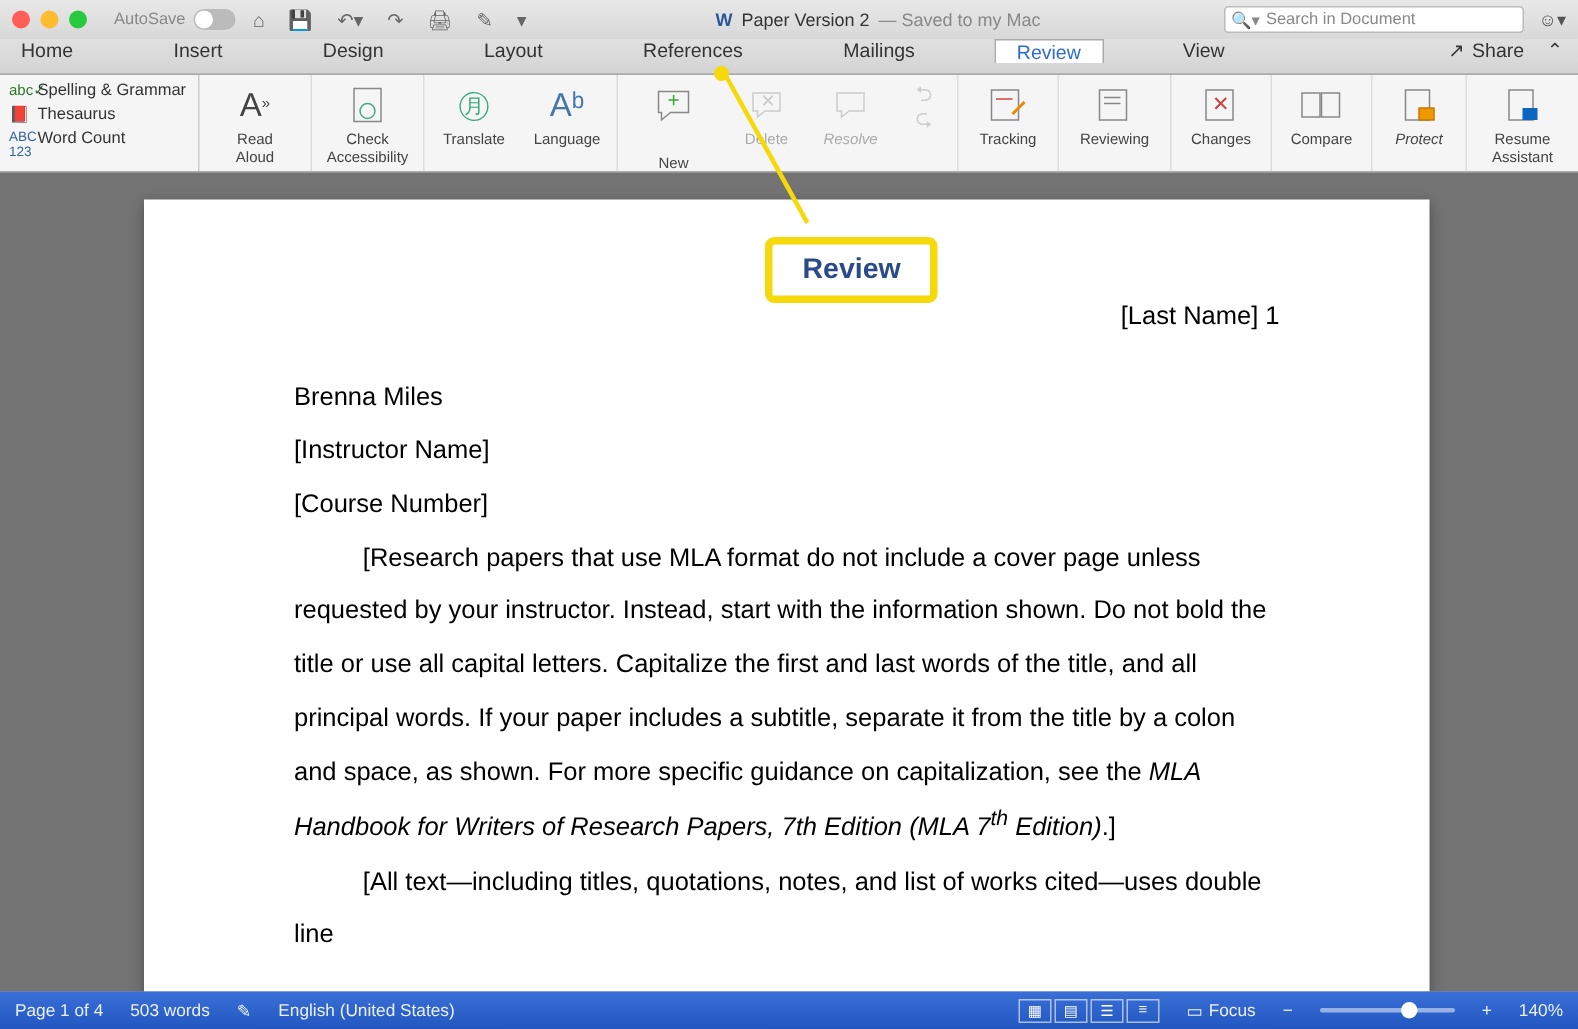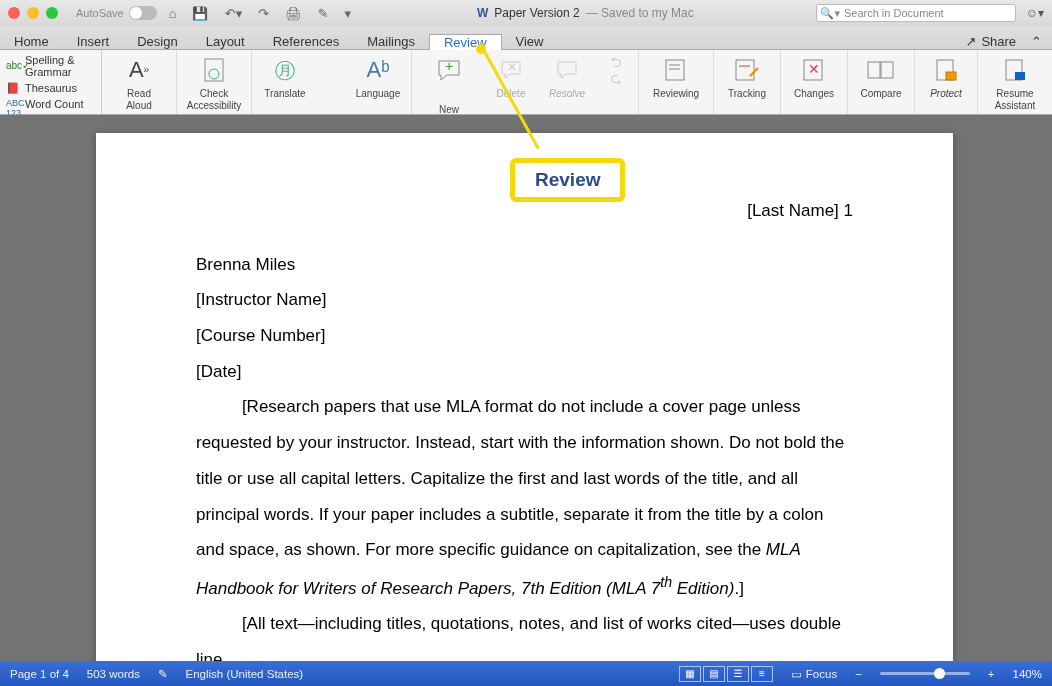--- a/index.html
+++ b/index.html
@@ -14,21 +14,21 @@
 .toggle { width: 28px; height: 14px; background: #bbb; border-radius: 7px; position: relative; }
 .toggle::after { content:''; position:absolute; left:1px; top:1px; width:12px; height:12px; background:#fff; border-radius:50%; }
 .qat-icon { color: #666; font-size: 13px; padding: 0 4px; cursor: pointer; }
 .title-center { flex: 1; text-align: center; display: flex; justify-content: center; align-items: center; gap: 6px; }
 .doc-title { color: #333; font-weight: 500; }
 .doc-sub { color: #888; }
 .search-box { width: 200px; height: 18px; background: #fff; border: 1px solid #bbb; border-radius: 3px; display: flex; align-items: center; padding: 0 4px; font-size: 11px; color: #888; gap: 4px; }
 .titlebar-right { display: flex; align-items: center; gap: 10px; }
 
 
-.tabs { height: 24px; background: linear-gradient(#e0e0e0, #d4d4d4); display: flex; align-items: flex-end; font-size: 13px; color: #333; border-bottom: 1px solid #aaa; }
+.tabs { height: 24px; background: linear-gradient(#e0e0e0, #d4d4d4); display: flex; align-items: flex-start; font-size: 13px; color: #333; border-bottom: 1px solid #aaa; gap: 39px; }
 .tab { padding: 0 14px; display: flex; align-items: center; cursor: pointer; }
 .tab.active { background: #fff; color: #2b6cd4; border-top: 1px solid #aaa; border-left: 1px solid #aaa; border-right: 1px solid #aaa; margin-bottom: -1px; }
 .tabs-spacer { flex: 1; }
 .share-btn { display: flex; align-items: center; gap: 5px; padding: 0 10px; color: #333; }
 
 
 .ribbon { height: 65px; background: #f5f5f5; border-bottom: 1px solid #aaa; display: flex; }
 .sidebar-tools { width: 150px; border-right: 1px solid #ccc; padding: 4px 6px; display: flex; flex-direction: column; gap: 4px; font-size: 11px; color: #333; }
 .sidebar-tools div { display: flex; align-items: center; gap: 5px; cursor: pointer; }
 .sidebar-tools .mini-icon { width: 14px; height: 12px; display: inline-block; }
@@ -144,21 +144,21 @@
           </div>
           <span style="white-space:pre-line;">Check
 Accessibility</span>
         </div>
     </div>
     <div class="rgroup">
       <div class="rbtn" style="width:50px;">
           <div class="icon" style="color:#3a7;">㊊</div>
           <span>Translate</span>
         </div>
-      <div class="rbtn" style="width:50px;margin-left:31px;">
+      <div class="rbtn" style="width:50px;">
           <div class="icon" style="color:#47a;">Aᵇ</div>
           <span>Language</span>
         </div>
     </div>
     <div class="rgroup">
       <div class="rbtn">
           <div class="icon">
             <svg width="24" height="22">
               <path d="M2 2h20v14h-12l-6 5v-5h-2z" fill="none" stroke="#888"></path>
               <text x="8" y="12" fill="#3a3" font-size="14">+</text>
@@ -179,44 +179,44 @@
       <div class="rbtn disabled" style="width:46px;font-style:italic;">
           <div class="icon">
             <svg width="22" height="20">
               <path d="M2 2h18v12h-10l-5 4v-4h-3z" fill="none" stroke="#ccc"></path>
             </svg>
           </div>
           <span>Resolve</span>
         </div>
       <div class="rbtn disabled" style="width:28px;">
           <div class="icon" style="color:#ccc;font-size:14px;">⮌<br>⮎</div>
+        </div>
+    </div>
+    <div class="rgroup">
+      <div class="rbtn" style="width:50px;">
+          <div class="icon">
+            <svg width="26" height="24">
+              <rect x="2" y="2" width="18" height="20" fill="none" stroke="#888"></rect>
+              <line x1="5" y1="8" x2="16" y2="8" stroke="#c44"></line>
+              <path d="M16 18 l8-8" stroke="#e80" stroke-width="2"></path>
+            </svg>
+          </div>
+          <span>Tracking</span>
         </div>
     </div>
     <div class="rgroup">
       <div class="rbtn">
           <div class="icon">
             <svg width="24" height="24">
               <rect x="2" y="2" width="18" height="20" fill="none" stroke="#888"></rect>
               <line x1="5" y1="7" x2="16" y2="7" stroke="#888"></line>
               <line x1="5" y1="11" x2="16" y2="11" stroke="#888"></line>
             </svg>
           </div>
           <span>Reviewing</span>
-        </div>
-    </div>
-    <div class="rgroup">
-      <div class="rbtn" style="width:50px;">
-          <div class="icon">
-            <svg width="26" height="24">
-              <rect x="2" y="2" width="18" height="20" fill="none" stroke="#888"></rect>
-              <line x1="5" y1="8" x2="16" y2="8" stroke="#c44"></line>
-              <path d="M16 18 l8-8" stroke="#e80" stroke-width="2"></path>
-            </svg>
-          </div>
-          <span>Tracking</span>
         </div>
     </div>
     <div class="rgroup">
       <div class="rbtn" style="width:50px;">
           <div class="icon">
             <svg width="24" height="24">
               <rect x="2" y="2" width="18" height="20" fill="none" stroke="#888"></rect>
               <text x="6" y="16" fill="#c44" font-size="14">✕</text>
             </svg>
           </div>
@@ -259,21 +259,20 @@
     </div>
   </div>
 </div>
 
 <div class="doc-area">
   <div class="page">
     <div class="header-right">[Last Name] 1</div>
     <p>Brenna Miles</p>
     <p>[Instructor Name]</p>
     <p>[Course Number]</p>
-    <p>[Date]</p>
     <p class="indent">
       <span>[Research papers that use MLA format do not include a cover page unless requested by your instructor. Instead, start with the information shown. Do not bold the title or use all capital letters. Capitalize the first and last words of the title, and all principal words. If your paper includes a subtitle, separate it from the title by a colon and space, as shown. For more specific guidance on capitalization, see the </span><span class="italic">MLA Handbook for Writers of Research Papers, 7th Edition (MLA 7</span><sup class="italic">th</sup><span class="italic"> Edition)</span><span>.]</span>
     </p>
     <p class="indent">[All text—including titles, quotations, notes, and list of works cited—uses double line</p>
   </div>
 </div>
 
 <div class="callout-dot"></div>
 <div class="callout-line"></div>
 <div class="callout-box">Review</div>

